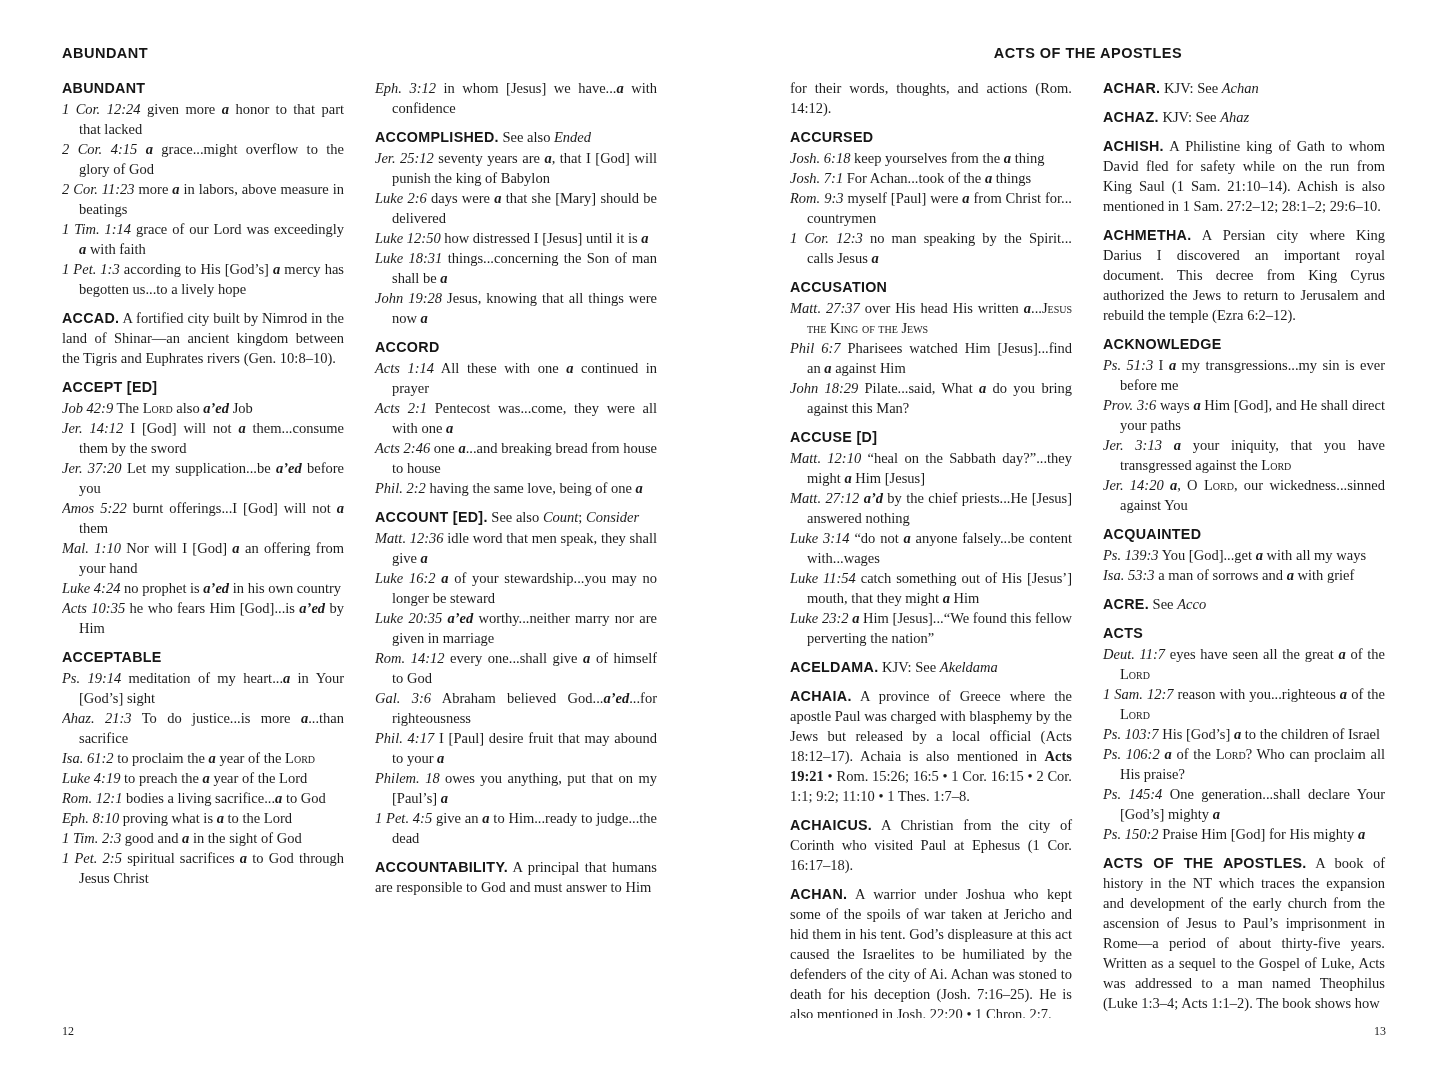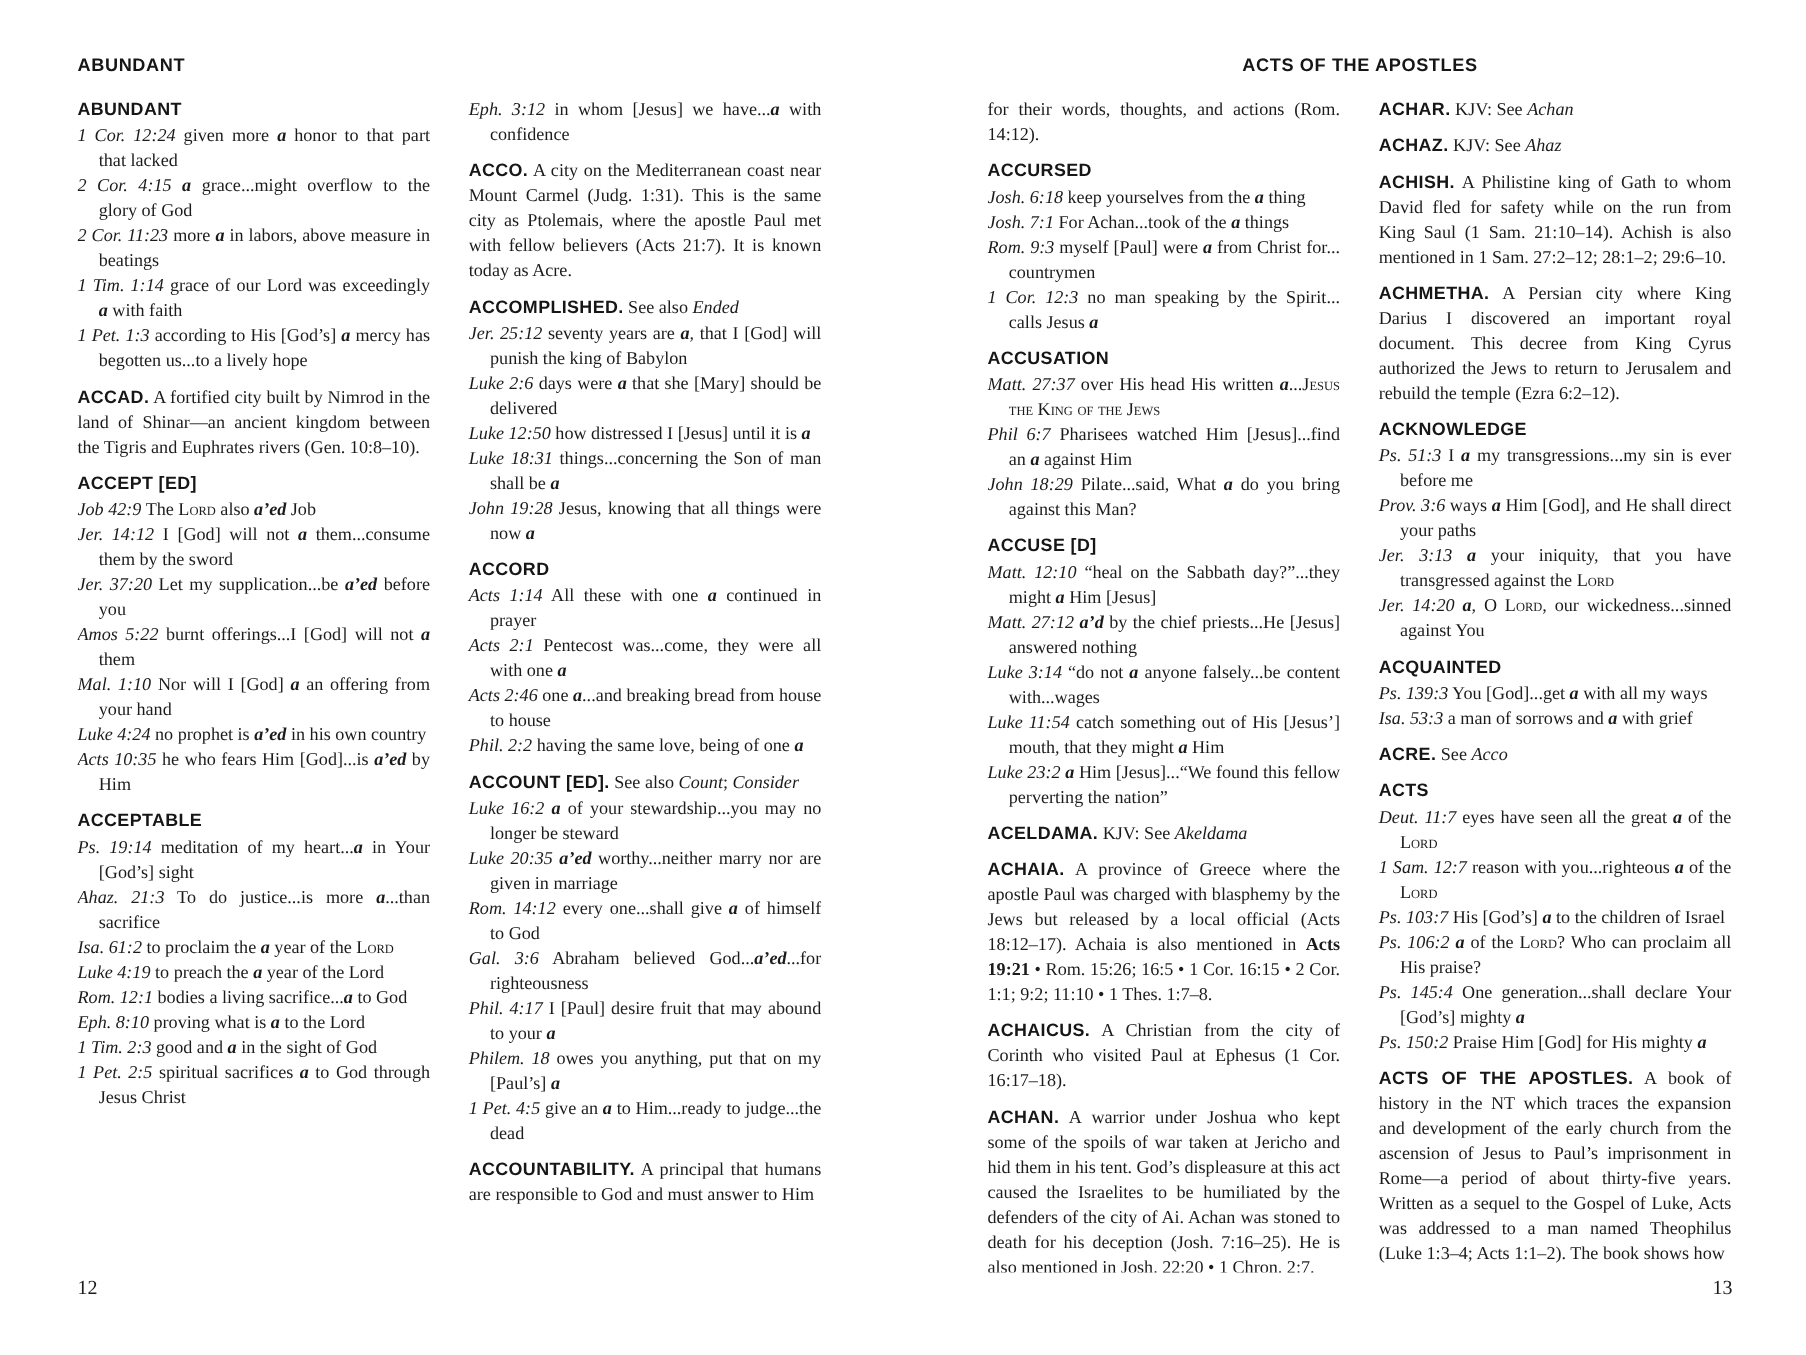--- a/index.html
+++ b/index.html
@@ -54,21 +54,21 @@
   .head-line { text-align:left !important; margin-bottom:1px; }
   .verse { padding-left:17px; text-indent:-17px; }
   .ref { font-style:italic; }
   .kw  { font-style:italic; font-weight:700; }
   .sc  { font-variant:small-caps; }
   em   { font-style:italic; }
   b    { font-weight:700; }
   .page-number {
     position:absolute;
     top:1022px;
-    font-size:16px;
+    font-size:12px;
     line-height:18px;
     color:#1b1b1b;
   }
   .page-number-left  { left:62px; }
   .page-number-right { left:790px; width:596px; text-align:right; }
 </style>
 </head>
 <body>
 
 <div class="spread">
@@ -108,39 +108,37 @@
             <p class="verse"><span class="ref">Eph. 8:10</span> proving what is <span class="kw">a</span> to the Lord</p>
             <p class="verse"><span class="ref">1 Tim. 2:3</span> good and <span class="kw">a</span> in the sight of God</p>
             <p class="verse"><span class="ref">1 Pet. 2:5</span> spiritual sacrifices <span class="kw">a</span> to God through Jesus Christ</p>
           </div>
         </div>
       <div class="col">
           <div class="entry">
             <p class="verse"><span class="ref">Eph. 3:12</span> in whom [Jesus] we have...<span class="kw">a</span> with confidence</p>
           </div>
           <div class="entry">
-            <p class="article"><span class="head">ACCO.</span> A city on the Mediterranean coast near Mount Carmel (Judg. 1:31). This is the same city as Ptolemais, where the apostle Paul met with fellow believers (Acts 21:7). It is known today as Acre.</p>
-          </div>
-          <div class="entry">
             <p class="head-line"><span class="head">ACCOMPLISHED.</span> <span class="note">See also <em>Ended</em></span></p>
             <p class="verse"><span class="ref">Jer. 25:12</span> seventy years are <span class="kw">a</span>, that I [God] will punish the king of Babylon</p>
             <p class="verse"><span class="ref">Luke 2:6</span> days were <span class="kw">a</span> that she [Mary] should be delivered</p>
             <p class="verse"><span class="ref">Luke 12:50</span> how distressed I [Jesus] until it is <span class="kw">a</span></p>
             <p class="verse"><span class="ref">Luke 18:31</span> things...concerning the Son of man shall be <span class="kw">a</span></p>
             <p class="verse"><span class="ref">John 19:28</span> Jesus, knowing that all things were now <span class="kw">a</span></p>
           </div>
           <div class="entry">
             <p class="head-line"><span class="head">ACCORD</span></p>
             <p class="verse"><span class="ref">Acts 1:14</span> All these with one <span class="kw">a</span> continued in prayer</p>
             <p class="verse"><span class="ref">Acts 2:1</span> Pentecost was...come, they were all with one <span class="kw">a</span></p>
             <p class="verse"><span class="ref">Acts 2:46</span> one <span class="kw">a</span>...and breaking bread from house to house</p>
             <p class="verse"><span class="ref">Phil. 2:2</span> having the same love, being of one <span class="kw">a</span></p>
           </div>
           <div class="entry">
             <p class="head-line"><span class="head">ACCOUNT [ED].</span> <span class="note">See also <em>Count</em>; <em>Consider</em></span></p>
+            <p class="verse"><span class="ref">Matt. 12:36</span> idle word that men speak, they shall give <span class="kw">a</span></p>
             <p class="verse"><span class="ref">Luke 16:2</span> <span class="kw">a</span> of your stewardship...you may no longer be steward</p>
             <p class="verse"><span class="ref">Luke 20:35</span> <span class="kw">a’ed</span> worthy...neither marry nor are given in marriage</p>
             <p class="verse"><span class="ref">Rom. 14:12</span> every one...shall give <span class="kw">a</span> of himself to God</p>
             <p class="verse"><span class="ref">Gal. 3:6</span> Abraham believed God...<span class="kw">a’ed</span>...for righteousness</p>
             <p class="verse"><span class="ref">Phil. 4:17</span> I [Paul] desire fruit that may abound to your <span class="kw">a</span></p>
             <p class="verse"><span class="ref">Philem. 18</span> owes you anything, put that on my [Paul’s] <span class="kw">a</span></p>
             <p class="verse"><span class="ref">1 Pet. 4:5</span> give an <span class="kw">a</span> to Him...ready to judge...the dead</p>
           </div>
           <div class="entry">
             <p class="article"><span class="head">ACCOUNTABILITY.</span> A principal that humans are responsible to God and must answer to Him</p>

